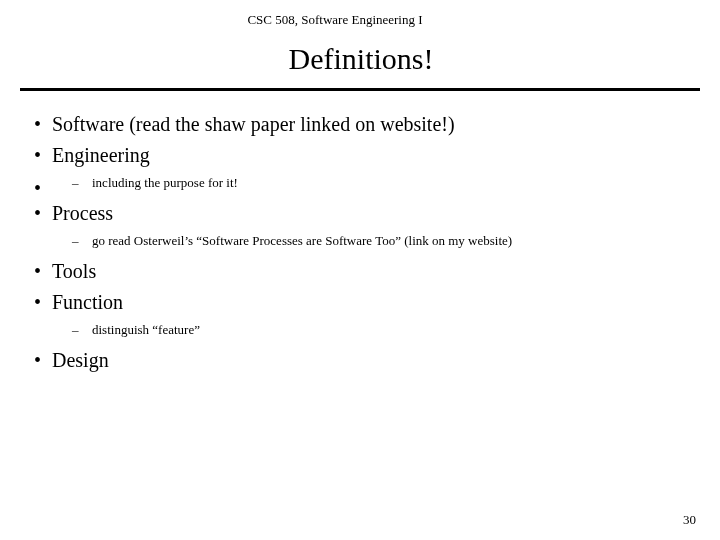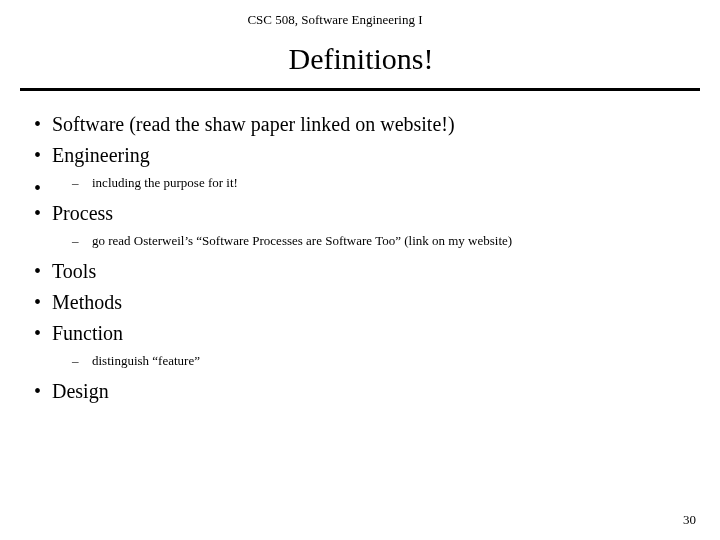--- a/index.html
+++ b/index.html
@@ -95,21 +95,20 @@
         <li>including the purpose for it!</li>
       </ul>
     </li>
     <li>
       <span>Process</span>
       <ul class="sub">
         <li>go read Osterweil’s “Software Processes are Software Too” (link on my website)</li>
       </ul>
     </li>
     <li>Tools</li>
-    <li>Methods</li>
     <li>
       <span>Function</span>
       <ul class="sub">
         <li>distinguish “feature”</li>
       </ul>
     </li>
     <li>Design</li>
   </ul>
 </div>
 

